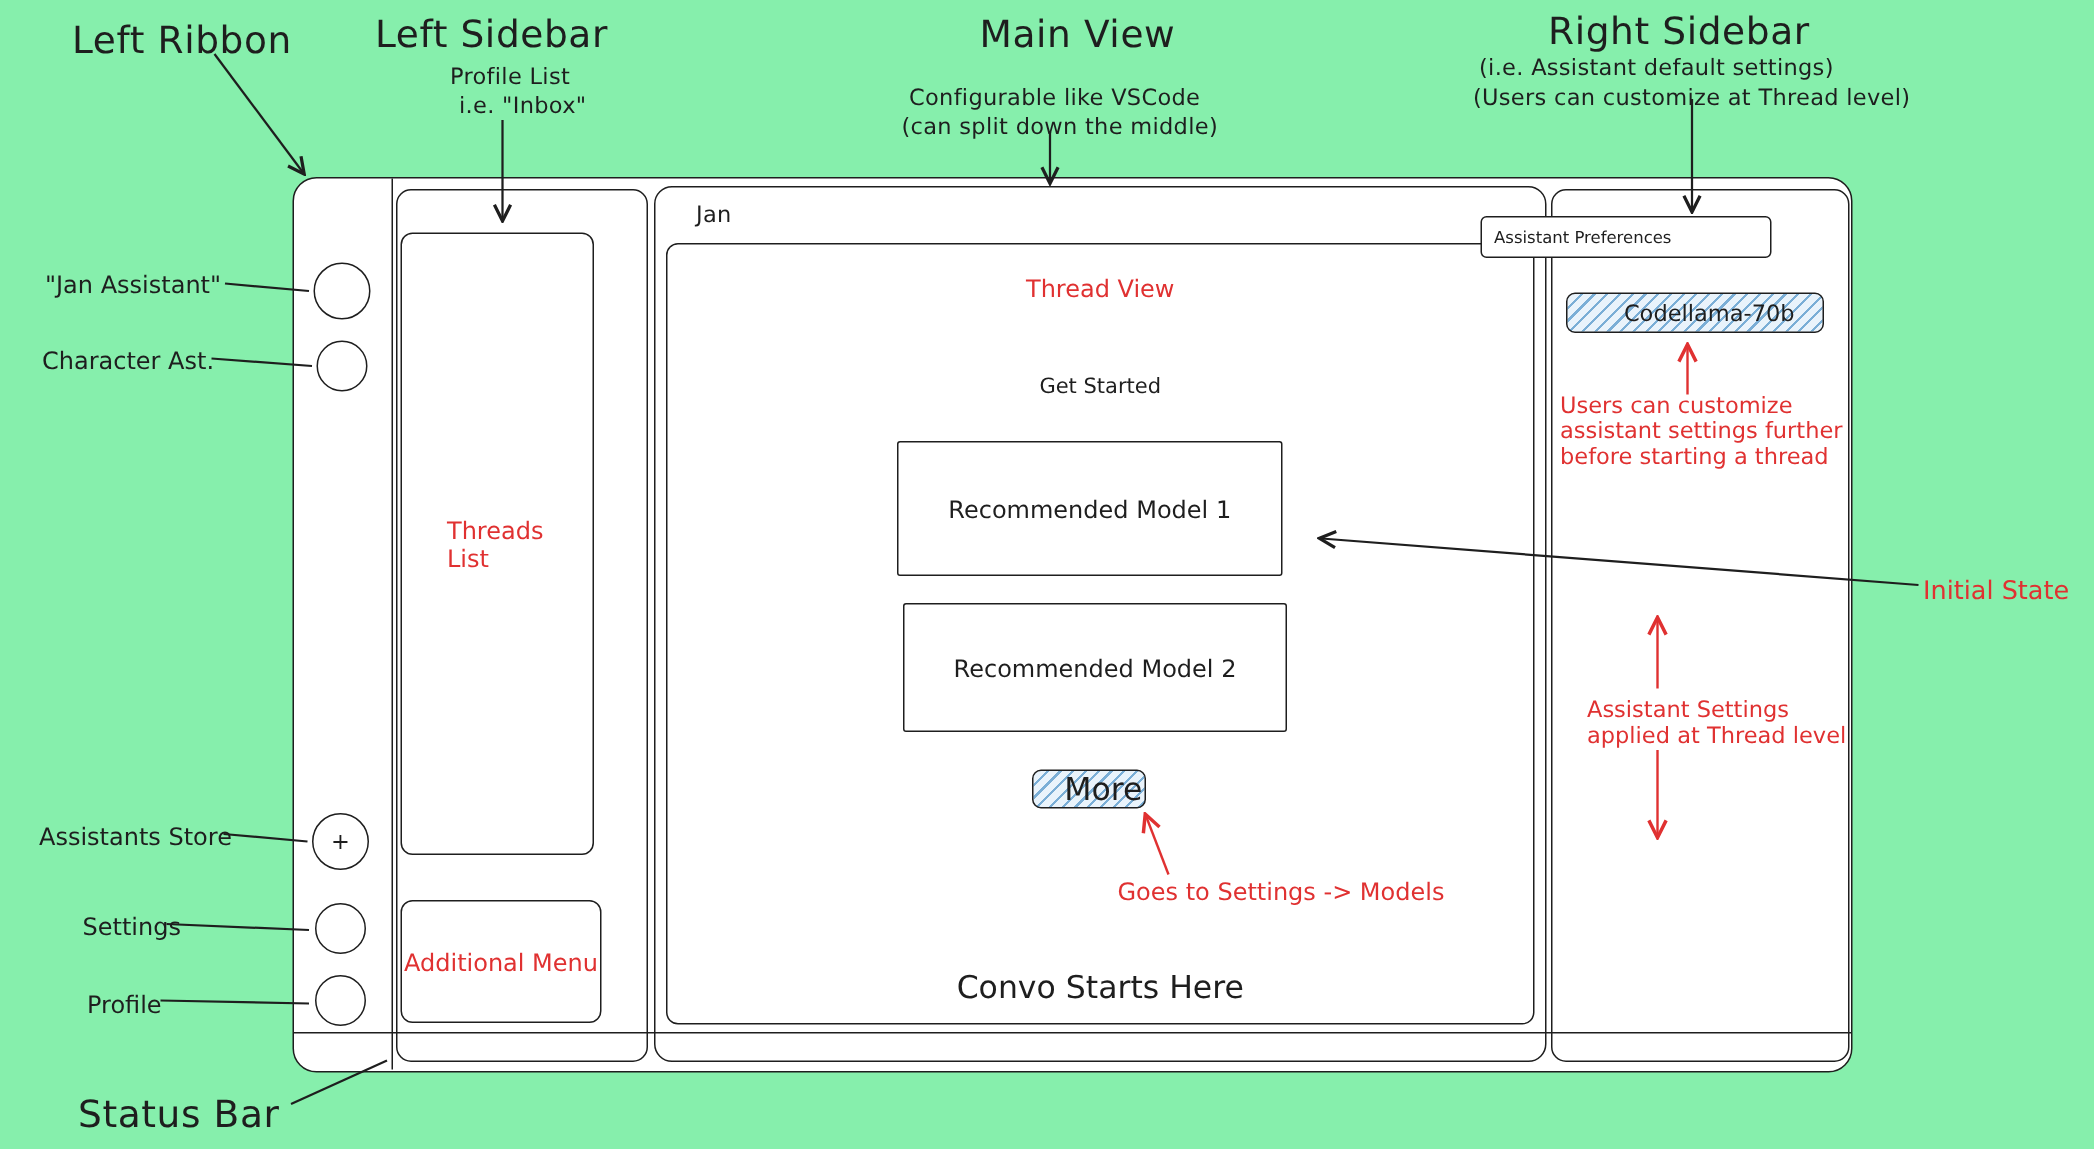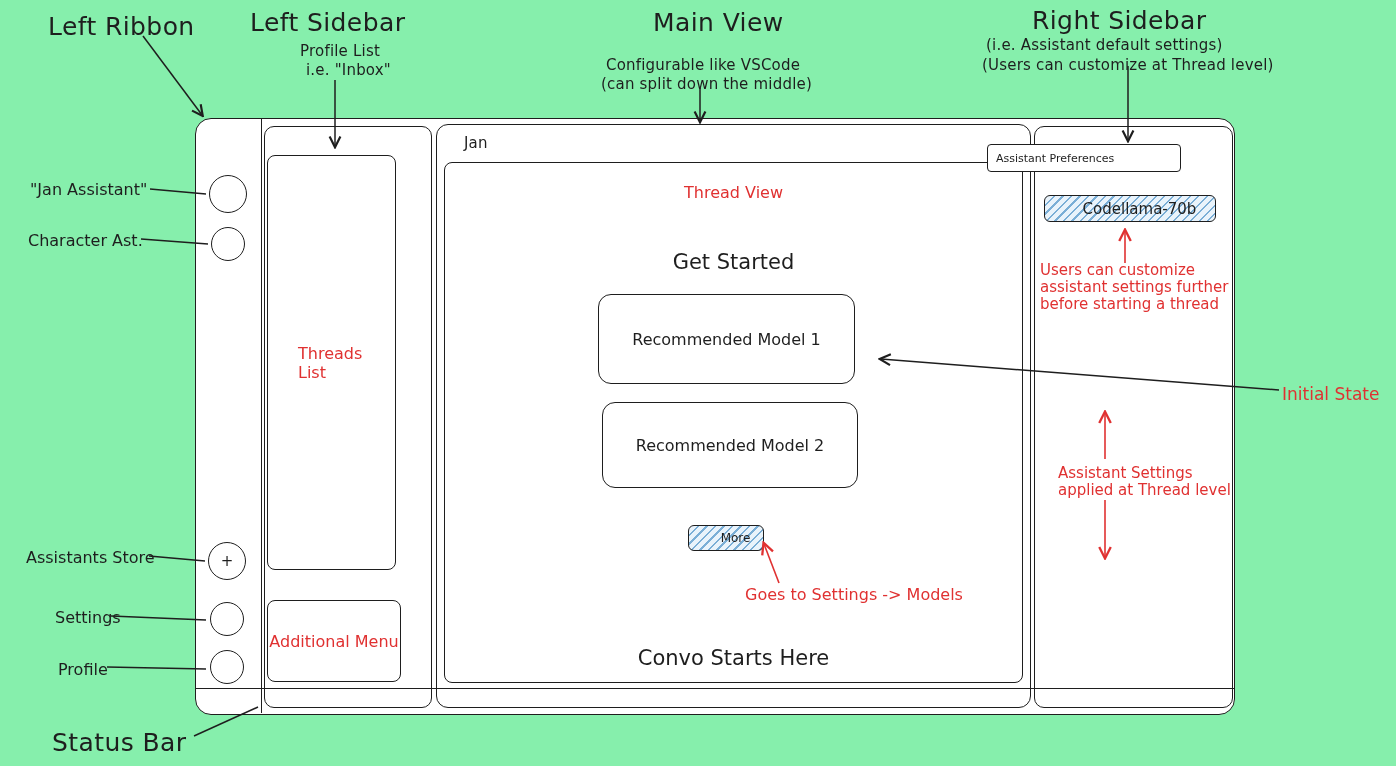--- a/index.html
+++ b/index.html
@@ -14,21 +14,21 @@
   .canvas{position:relative;width:1396px;height:766px;background:#86efac;overflow:hidden;}
   .abs{position:absolute;}
   .overlay{position:absolute;inset:0;pointer-events:none;z-index:6;}
   .title{font-size:25px;letter-spacing:.4px;}
   .sub{font-size:15px;letter-spacing:.2px;}
   .label{font-size:16px;}
   .red{color:var(--red);}
   .panel{border:1.6px solid var(--ink);border-radius:12px;background:#fff;}
   .window{border:1.7px solid var(--ink);border-radius:16px;background:#fff;}
   .circle{border:1.6px solid var(--ink);border-radius:50%;background:#fff;display:flex;align-items:center;justify-content:center;z-index:3;}
-  .card{border:1.6px solid var(--ink);border-radius:13px;background:#fff;display:flex;align-items:center;justify-content:center;font-size:16px;z-index:3;}
+  .card{border:1.6px solid var(--ink);border-radius:2px;background:#fff;display:flex;align-items:center;justify-content:center;font-size:16px;z-index:3;}
   .hatch{
     background-color:var(--hatch-fill);
     background-image:repeating-linear-gradient(135deg, var(--hatch-line) 0 1.5px, transparent 1.5px 6px);
   }
   .btn{border:1.5px solid var(--ink);border-radius:6px;display:flex;align-items:center;justify-content:center;z-index:3;padding-left:19px;}
   .centered{text-align:center;}
   .vline{border-left:1.5px solid var(--ink);width:0;z-index:2;}
   .hline{border-top:1.5px solid var(--ink);height:0;z-index:2;}
   .notelines div{line-height:17px;font-size:15px;}
 </style>
@@ -102,30 +102,30 @@
   </div>
   <div class="abs card" style="left:267px;top:600px;width:134px;height:82px;border-radius:8px;">
     <span class="red label">Additional Menu</span>
   </div>
 
   <div class="abs panel" style="left:436px;top:124px;width:595px;height:584px;"></div>
   <div class="abs sub" style="left:464px;top:134px;z-index:3;">Jan</div>
   <div class="abs panel" style="left:444px;top:162px;width:579px;height:521px;border-radius:8px;"></div>
 
   <div class="abs centered red label" style="left:444px;top:183px;width:579px;z-index:3;">Thread View</div>
-  <div class="abs centered" style="left:444px;top:250px;width:579px;font-size:21px;z-index:3;">Get Started</div>
+  <div class="abs centered" style="left:444px;top:250px;width:579px;font-size:14px;z-index:3;">Get Started</div>
 
   <div class="abs card" style="left:598px;top:294px;width:257px;height:90px;">
     <span>Recommended Model 1</span>
   </div>
   <div class="abs card" style="left:602px;top:402px;width:256px;height:86px;">
     <span>Recommended Model 2</span>
   </div>
 
-  <div class="abs btn hatch" style="left:688px;top:513px;width:76px;height:26px;font-size:12px;margin-top:12px;">
+  <div class="abs btn hatch" style="left:688px;top:513px;width:76px;height:26px;font-size:21px;">
     <span>More</span>
   </div>
 
   <div class="abs red label" style="left:745px;top:585px;z-index:3;">Goes to Settings -&gt; Models</div>
 
   <div class="abs centered" style="left:444px;top:646px;width:579px;font-size:21px;z-index:3;">Convo Starts Here</div>
 
   <div class="abs panel" style="left:1034px;top:126px;width:199px;height:582px;border-radius:10px;"></div>
   <div class="abs" style="left:987px;top:144px;width:194px;height:28px;border:1.5px solid var(--ink);border-radius:4px;display:flex;align-items:center;padding-left:8px;font-size:11px;background:#fff;z-index:3;">
     <span>Assistant Preferences</span>

